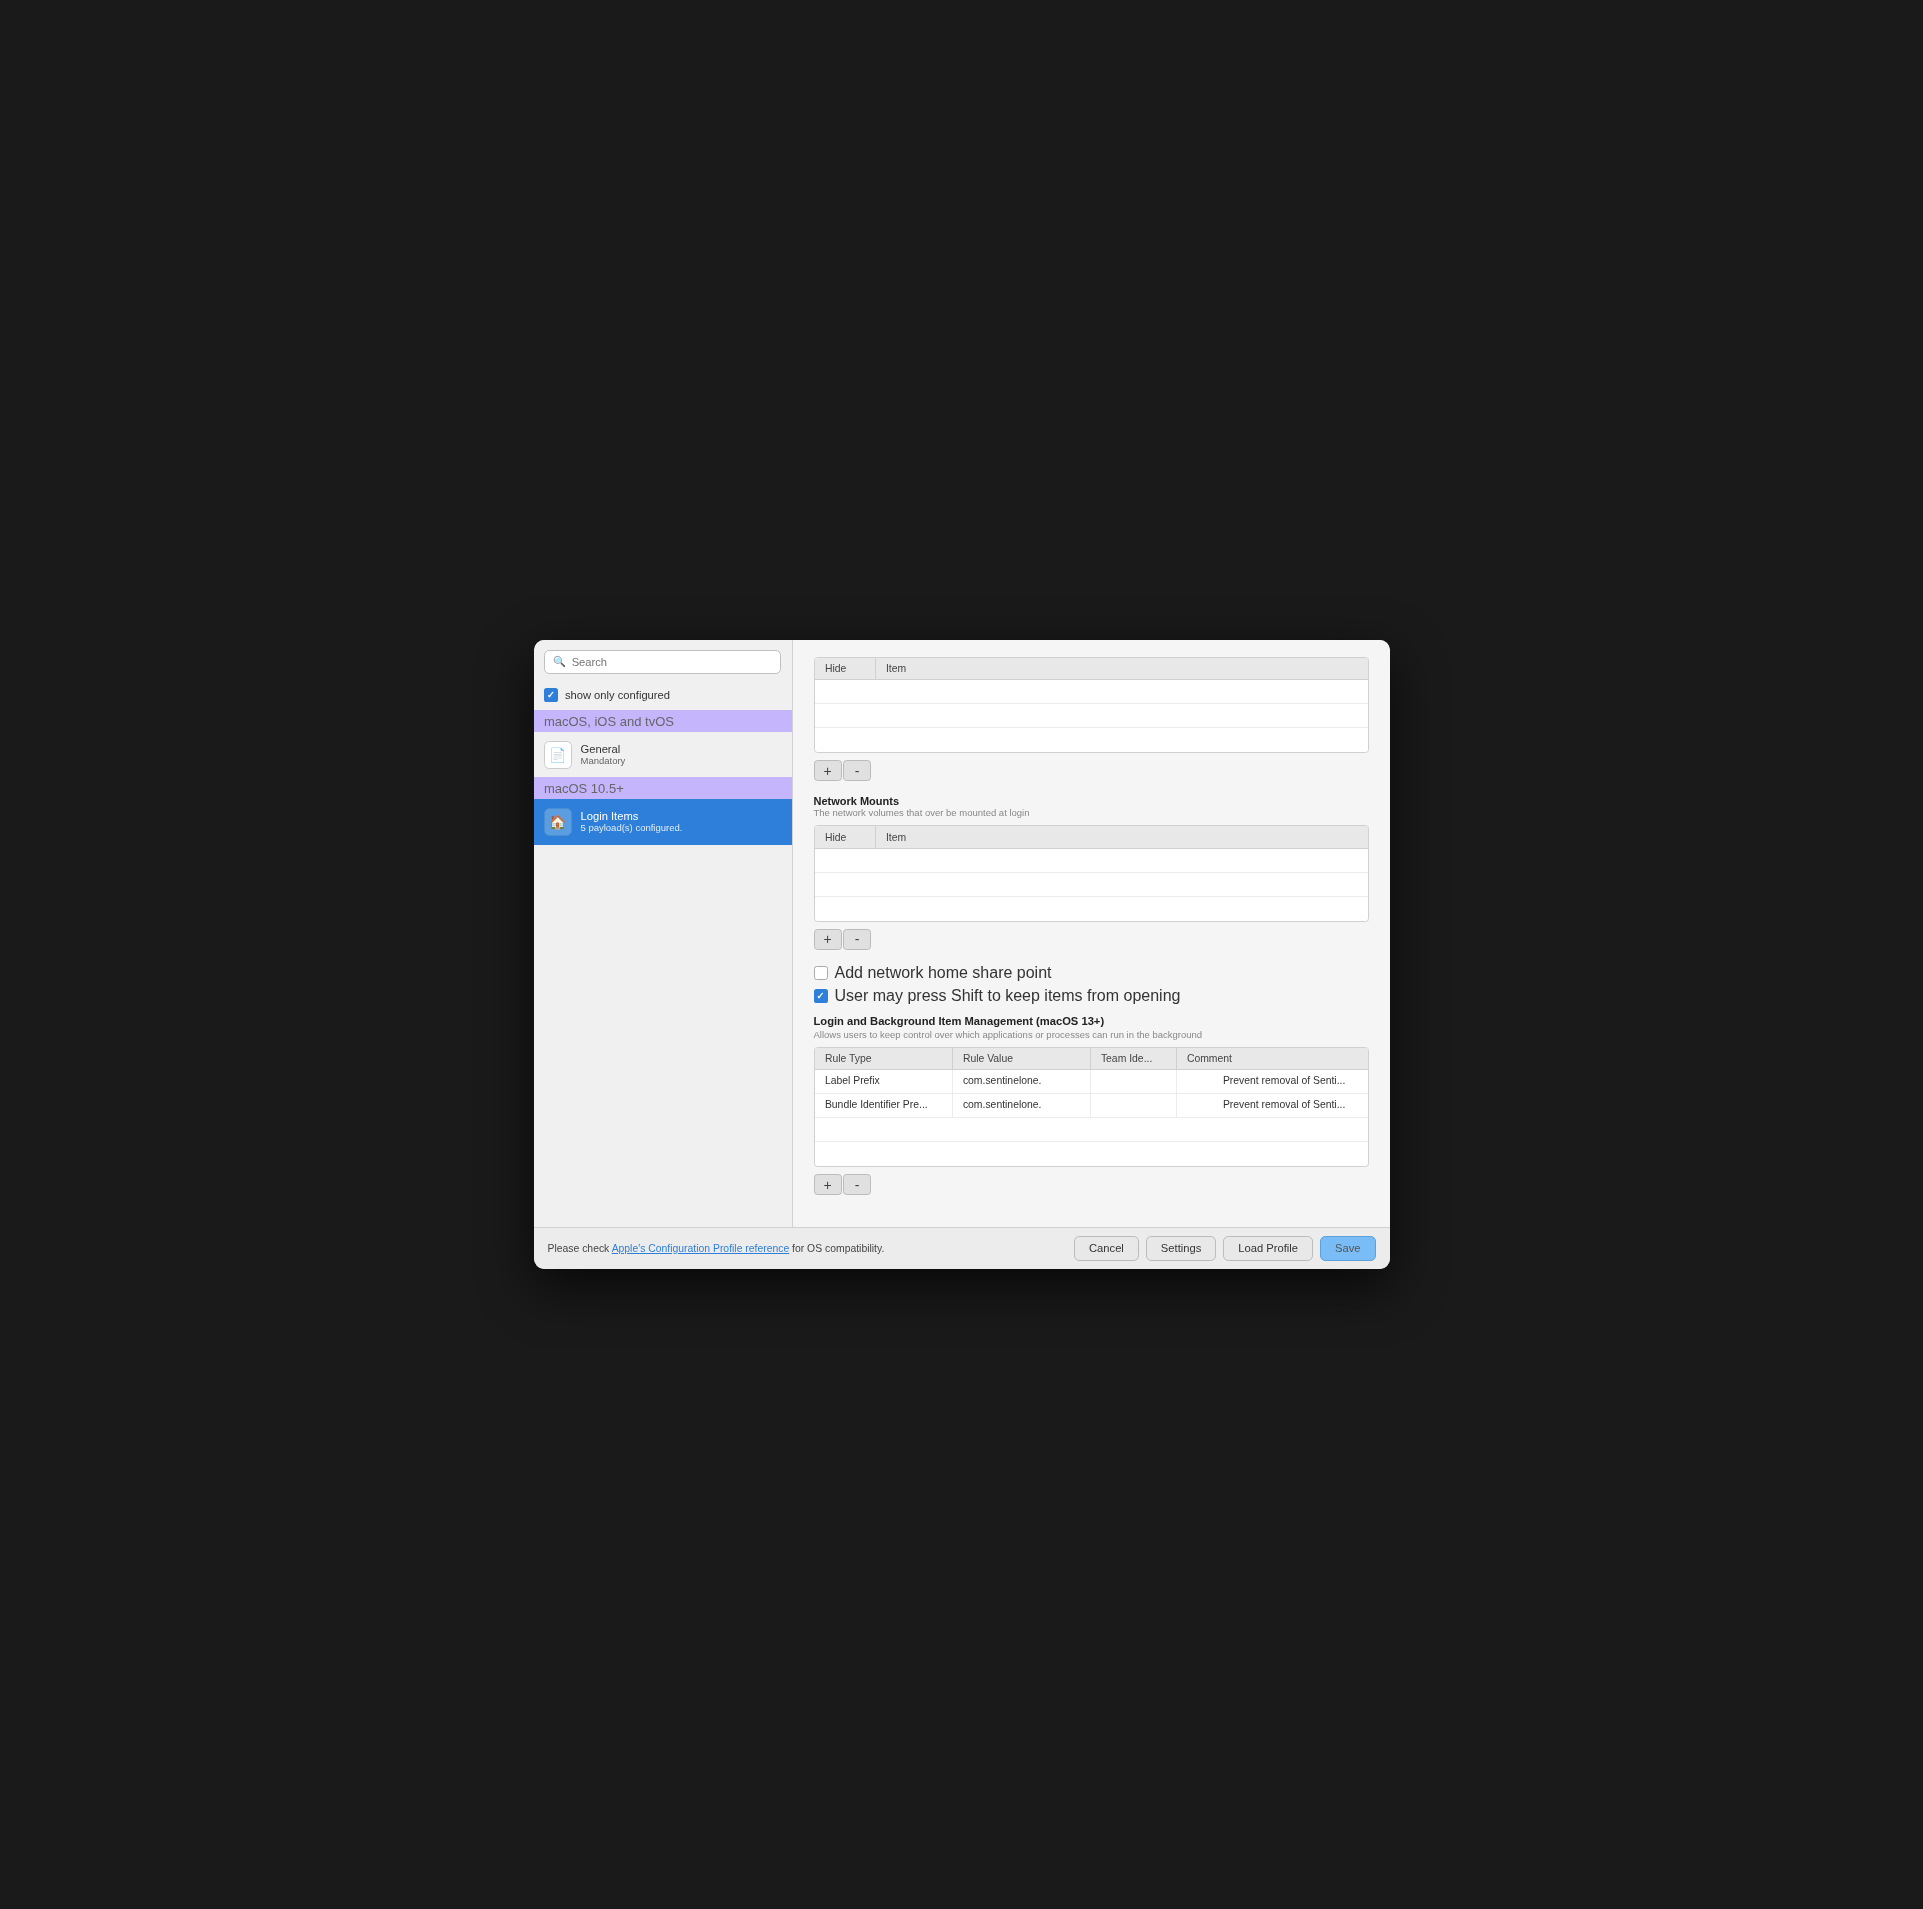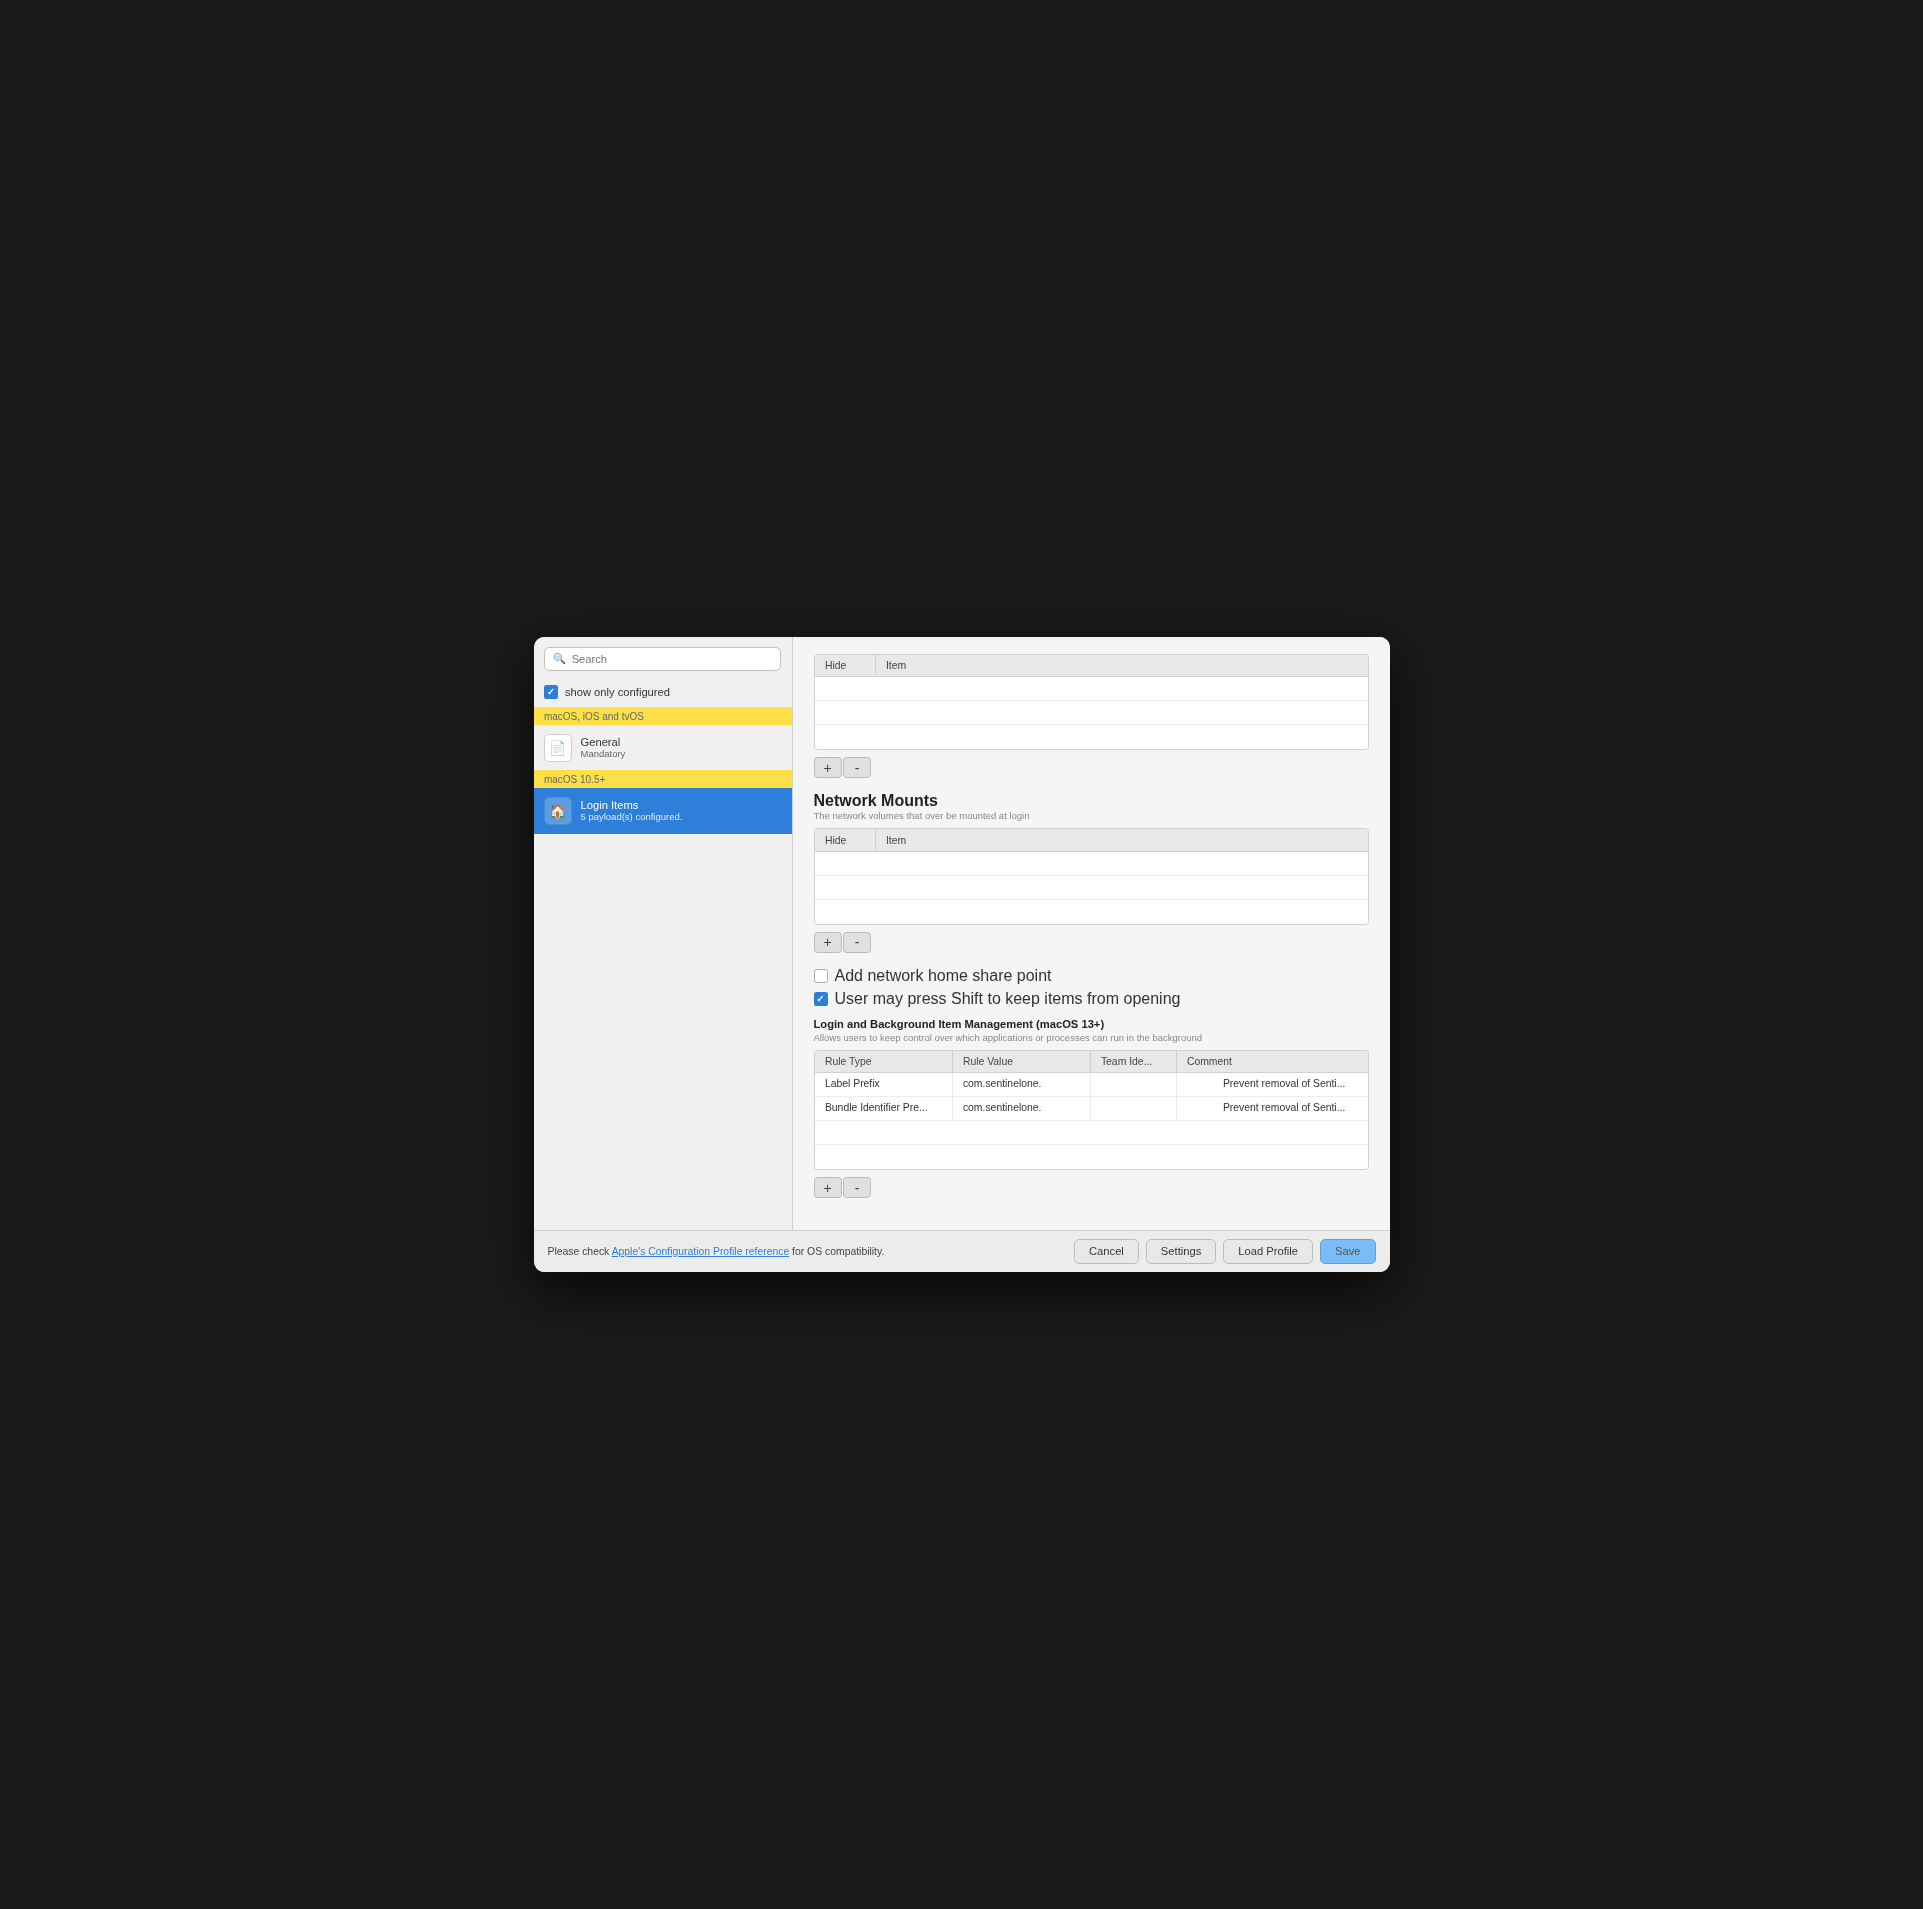--- a/index.html
+++ b/index.html
@@ -104,23 +104,23 @@
       justify-content: center;
       flex-shrink: 0;
     }
     .checkbox-blue::after {
       content: '✓';
       color: white;
       font-size: 9.5px;
       font-weight: bold;
     }
     .section-header {
-      background: #fde047;
+      background: #c4b5fd;
       padding: 3.5px 10.4px;
-      font-size: 10px;
+      font-size: 13px;
       color: #666;
       font-weight: 500;
     }
     .sidebar-item {
       display: flex;
       align-items: center;
       padding: 8.6px 10.4px;
       gap: 8.6px;
       cursor: pointer;
     }
@@ -222,21 +222,21 @@
       display: flex;
       align-items: center;
       justify-content: center;
       cursor: pointer;
       font-size: 14px;
       color: #444;
       font-weight: 300;
       user-select: none;
     }
     .section-title {
-      font-size: 16px;
+      font-size: 11px;
       font-weight: 600;
       color: #222;
       margin-bottom: 0;
     }
     .section-desc {
       font-size: 9.5px;
       color: #888;
       margin-bottom: 7px;
     }
     .checkbox-row-content {

